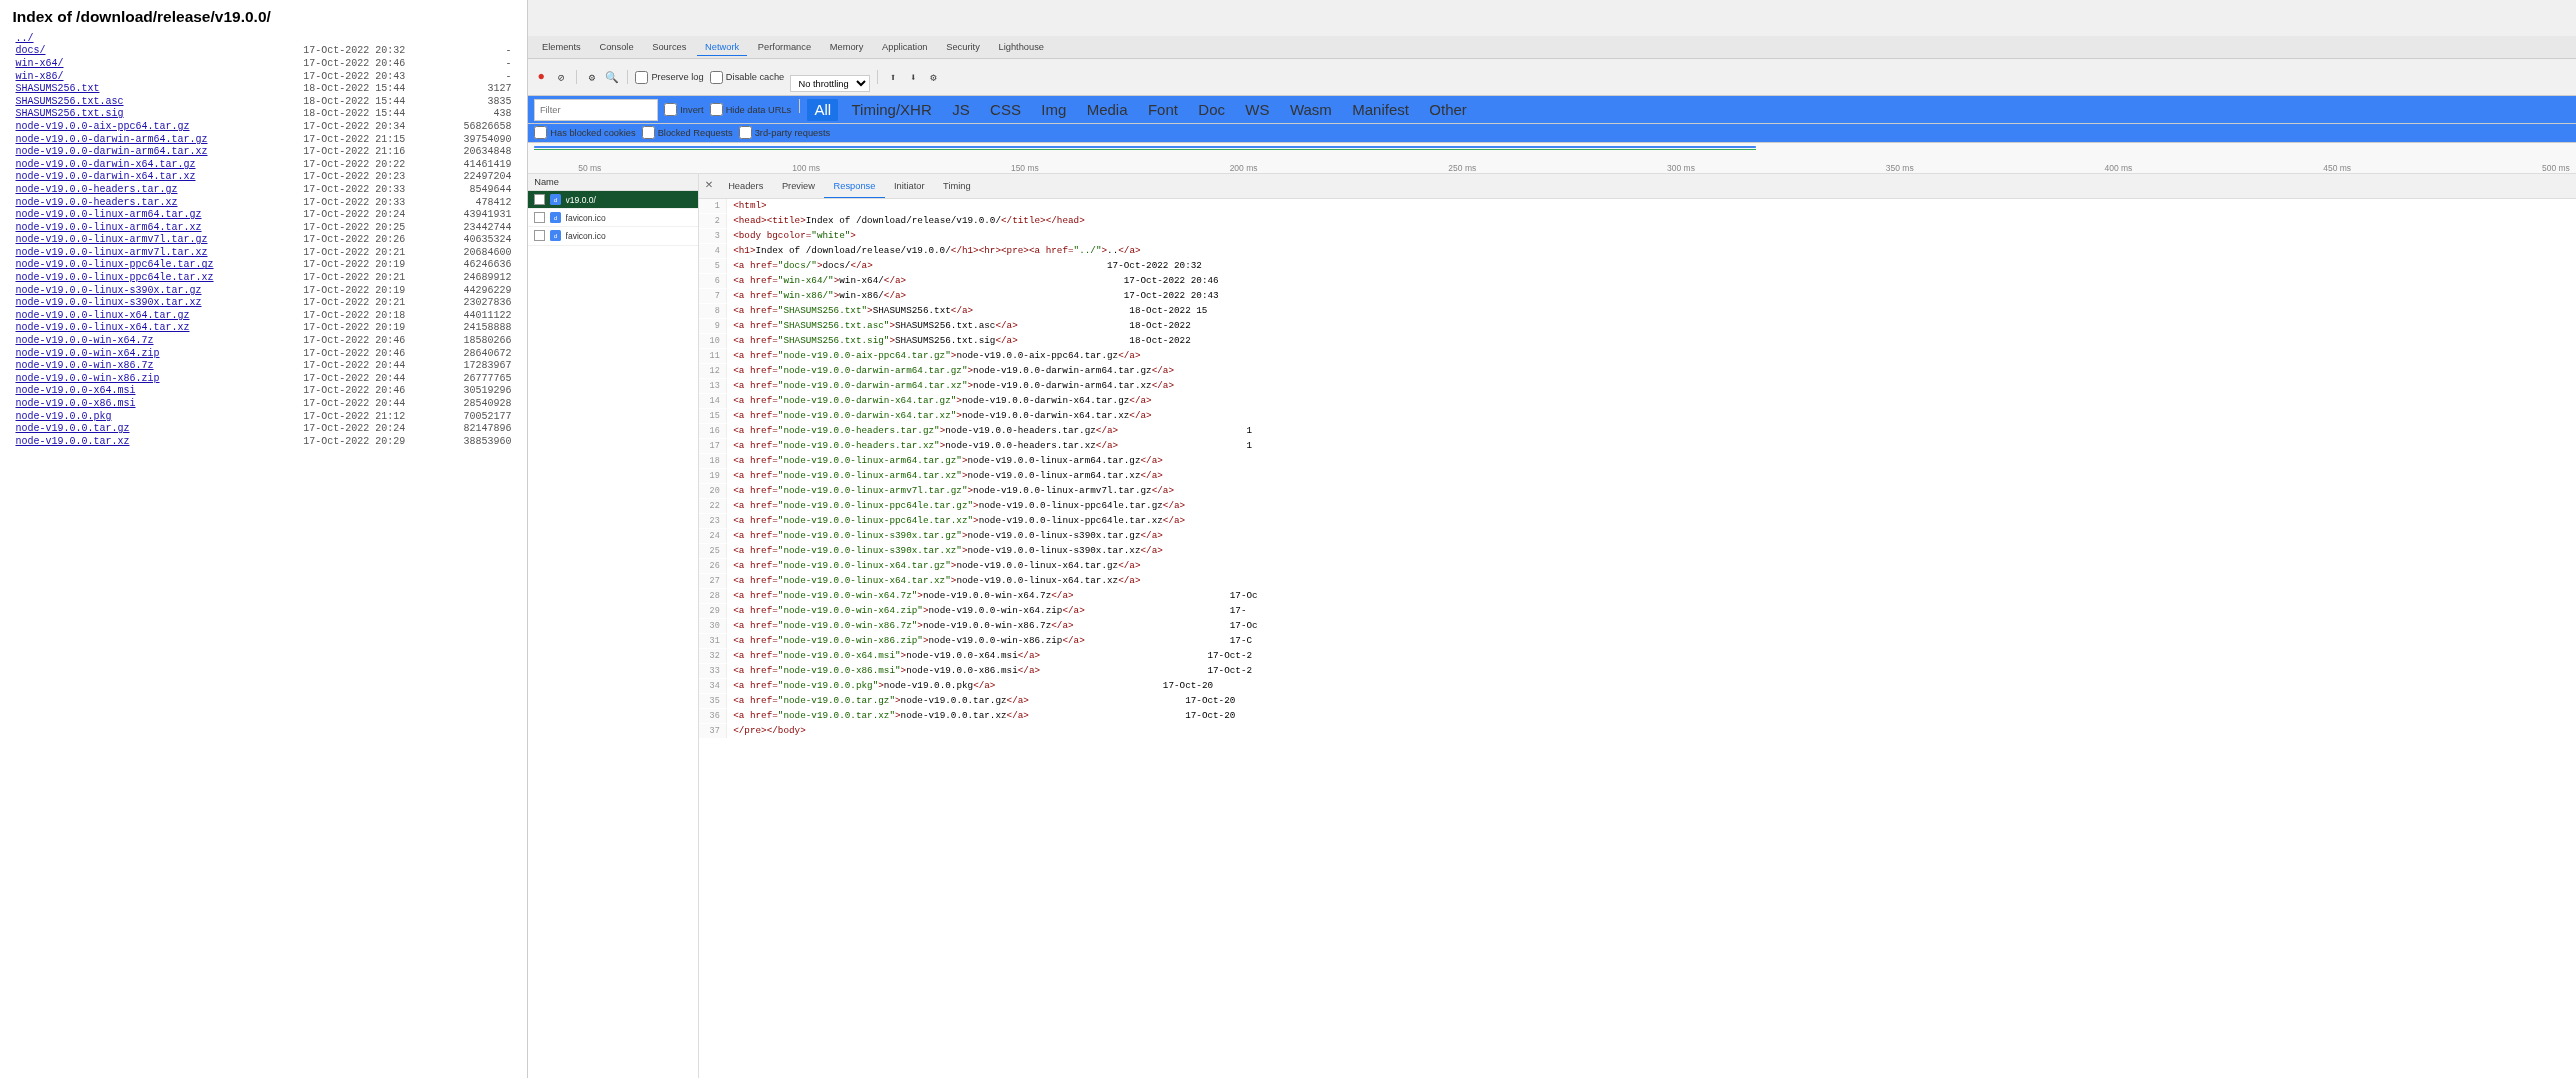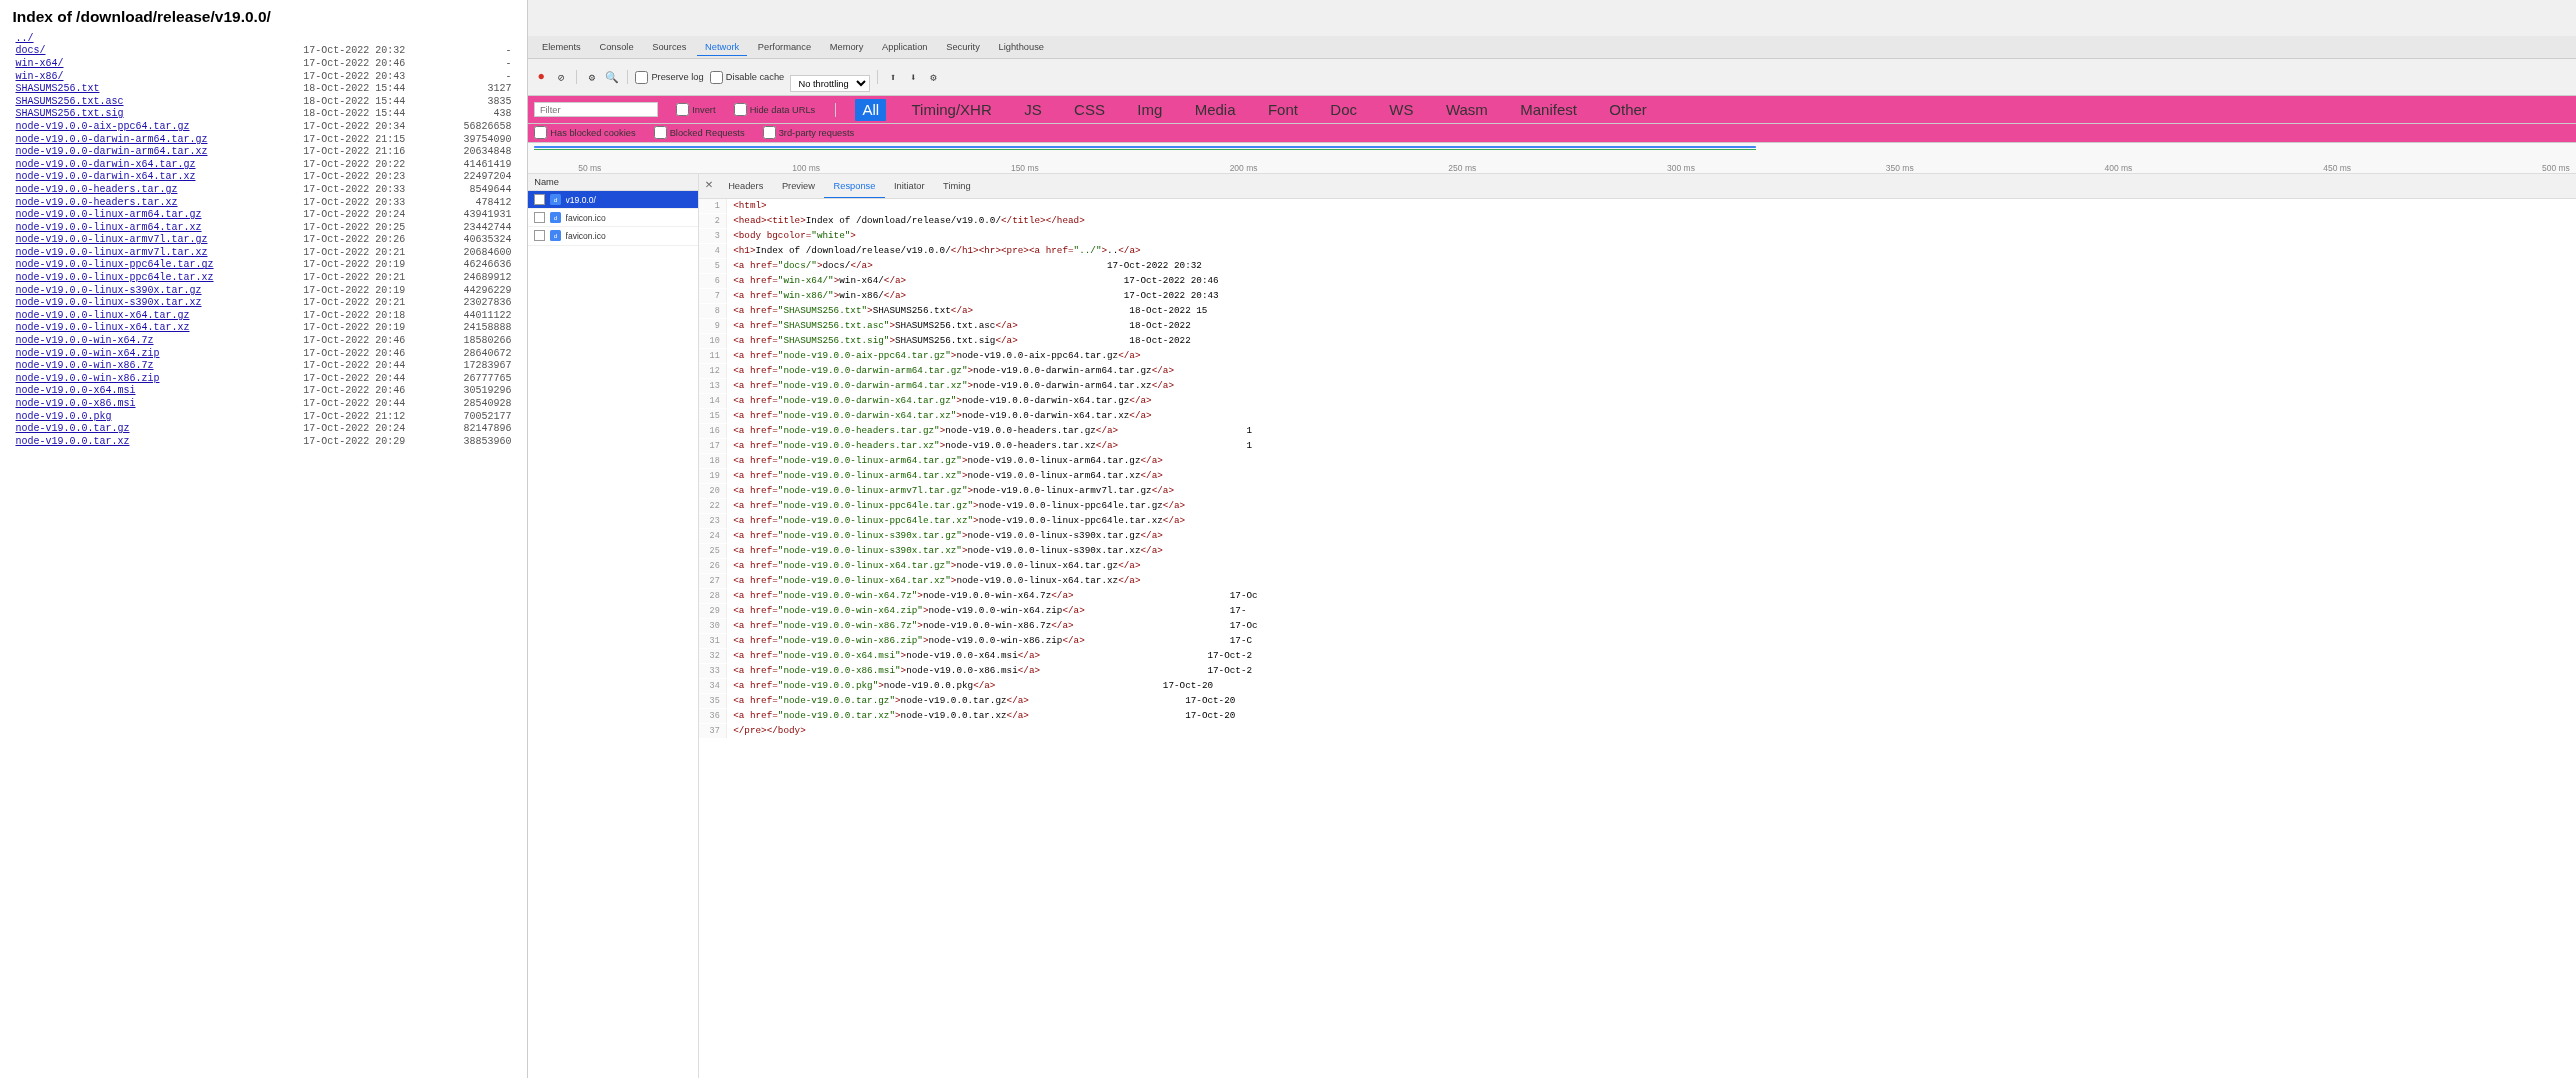--- a/index.html
+++ b/index.html
@@ -136,26 +136,25 @@
       padding: 1.6px 3.1px;
       border: 0.8px solid #ccc;
       background: #fff;
       cursor: pointer;
       font-family: Arial, sans-serif;
       margin-top: 13px;
     }
 
     
     .filter-row {
-      background: #ec4899;
+      background: #3b82f6;
       border-bottom: 0.8px solid #ccc;
       display: flex;
-      align-items: center;
       padding: 2.3px 6.2px;
-      gap: 18px;
+      gap: 6px;
       font-size: 9.3px;
       font-family: Arial, sans-serif;
       flex-wrap: wrap;
     }
 
     .filter-input {
       width: 124px;
       padding: 1.6px 4.7px;
       border: 0.8px solid #ccc;
       font-size: 9.3px;
@@ -231,21 +230,21 @@
     .request-item {
       display: flex;
       align-items: center;
       padding: 3.1px 6.2px;
       font-size: 9.3px;
       font-family: Arial, sans-serif;
       cursor: pointer;
       border-bottom: 0.8px solid #f0f0f0;
       gap: 4.7px;
     }
-    .request-item.selected { background: #1d4ed8; color: #fff; align-items: center; }
+    .request-item.selected { background: #14532d; color: #fff; align-items: center; }
     .request-item.selected .req-url { color: #fff; }
 
     .req-checkbox {
       width: 11px;
       height: 11px;
       border: 0.8px solid #999;
       background: #fff;
       flex-shrink: 0;
     }
 

